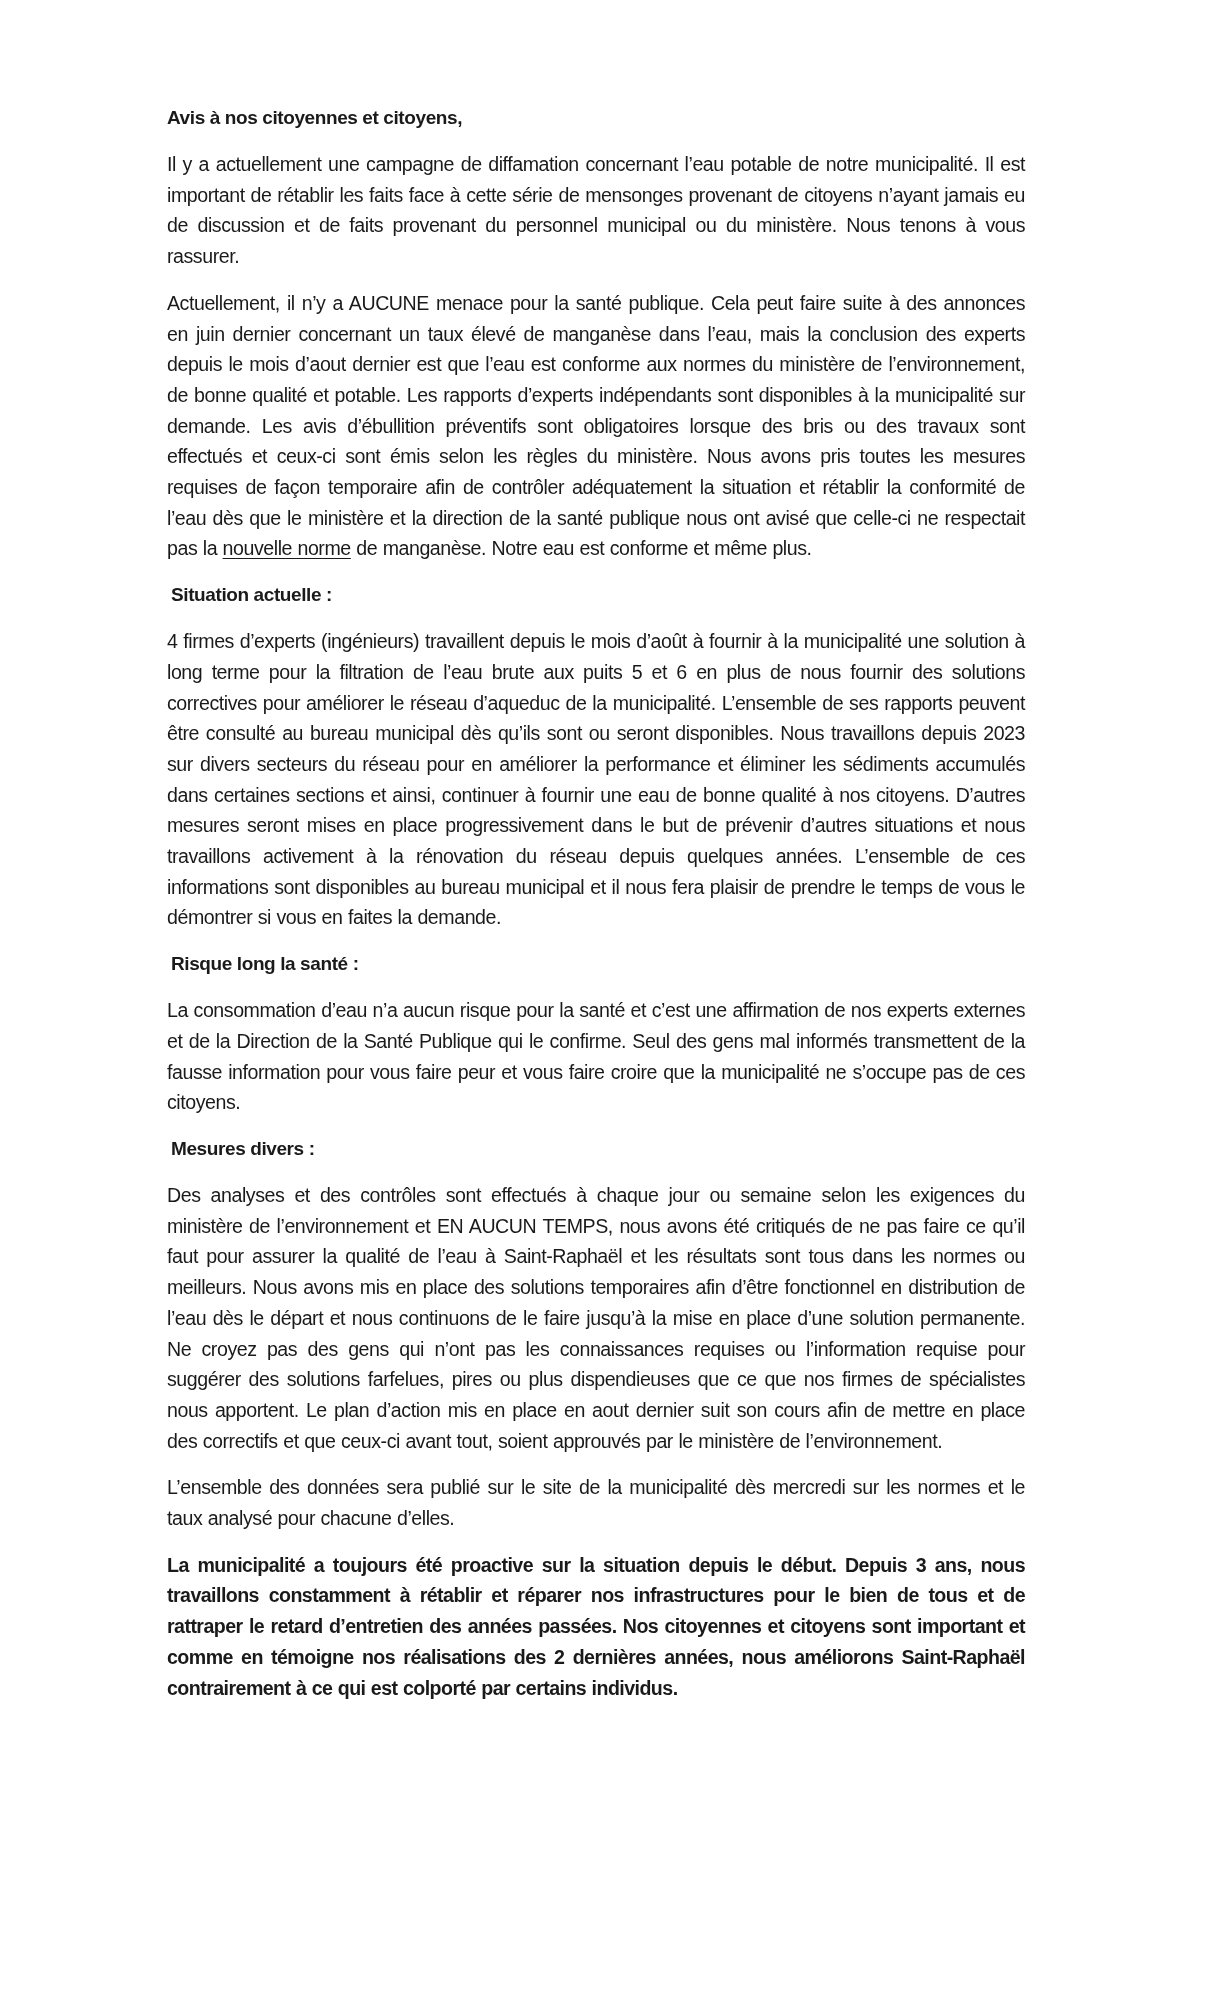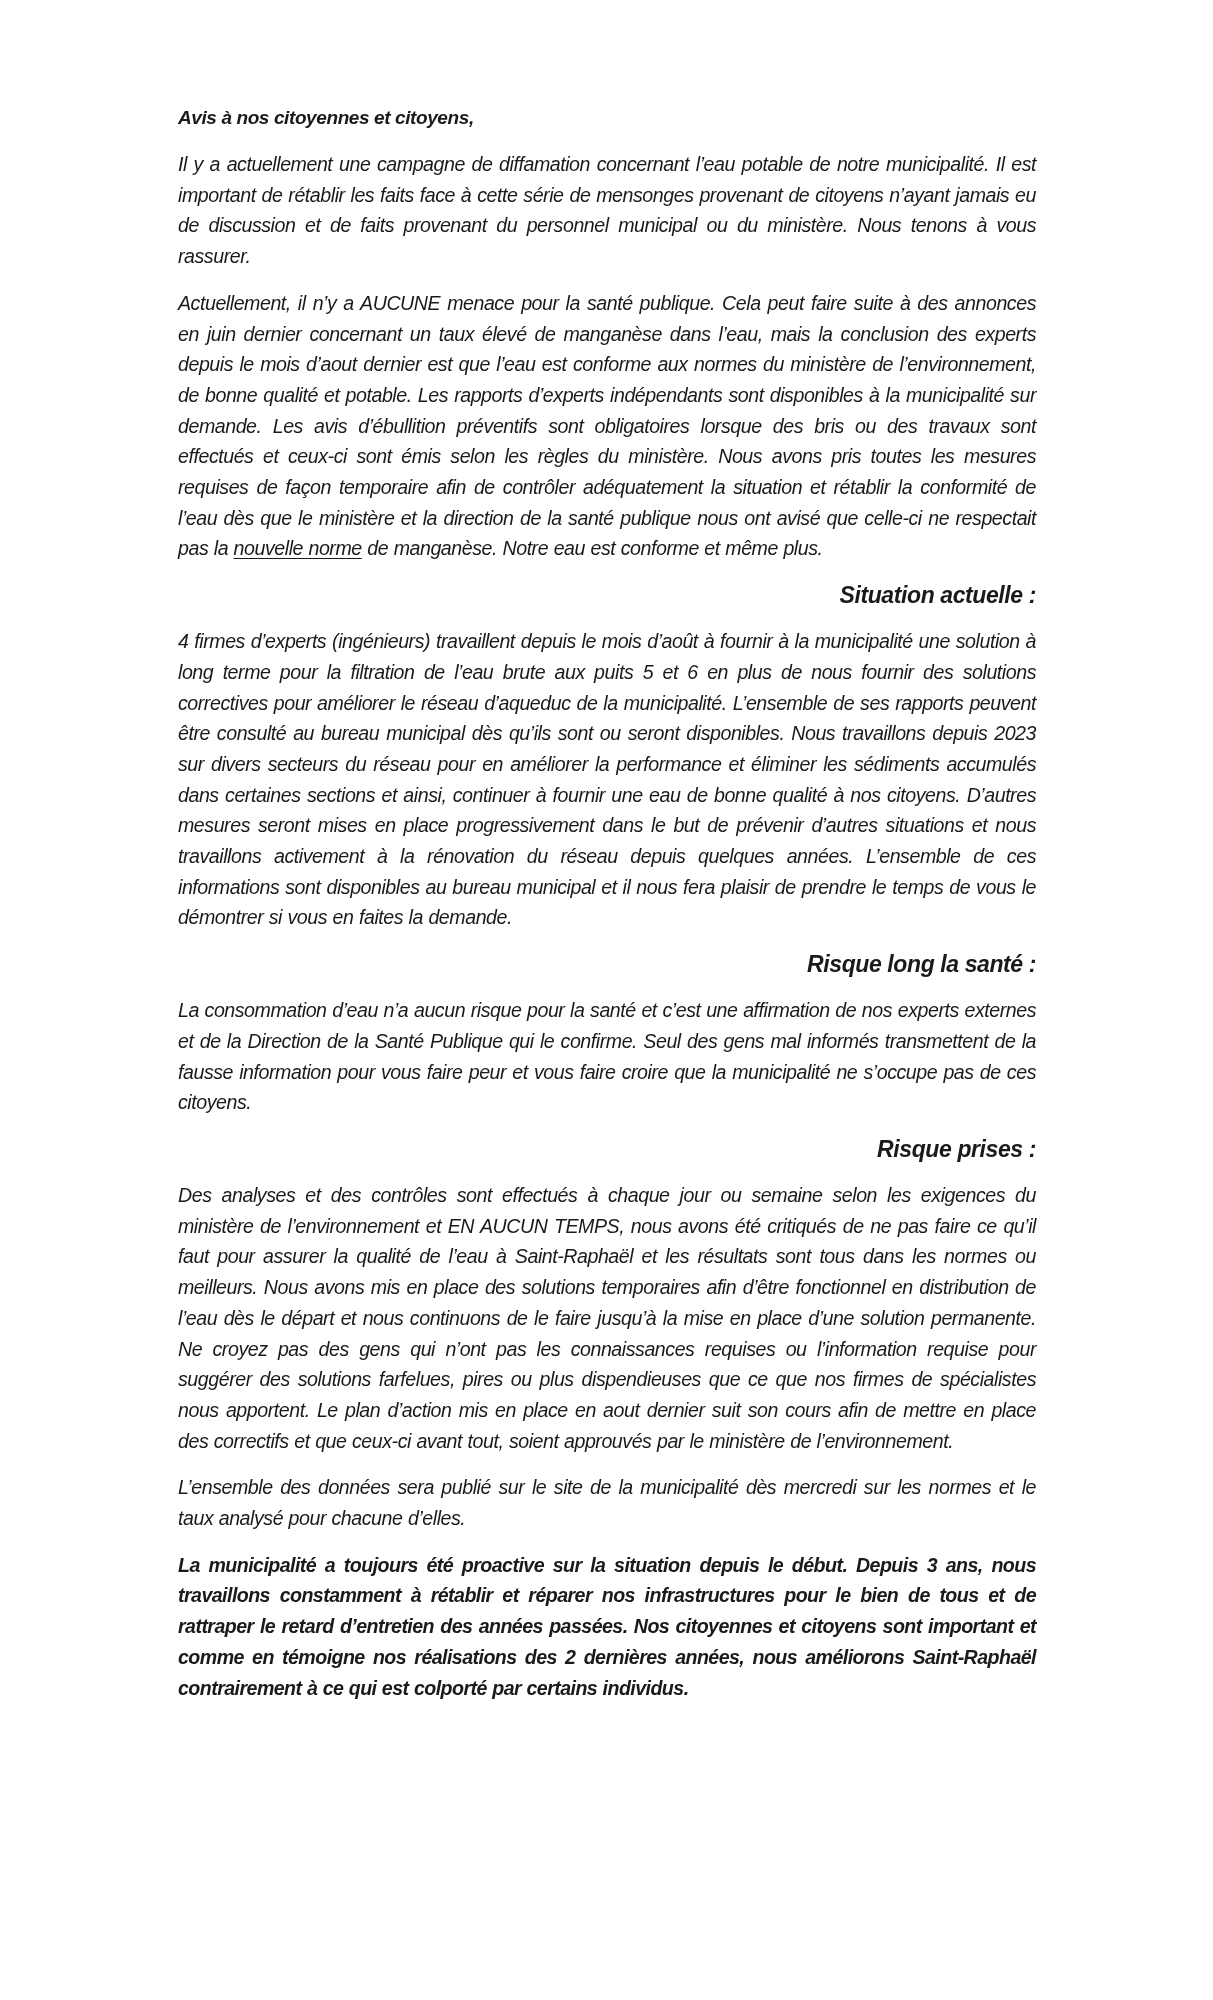--- a/index.html
+++ b/index.html
@@ -10,47 +10,45 @@
   body {
     width: 1213px;
     height: 2000px;
     position: relative;
     overflow: hidden;
     color: #1a1a1a;
     font-family: "Liberation Sans", "DejaVu Sans", sans-serif;
   }
   .page {
     position: absolute;
-    left: 178px;
+    left: 167px;
     top: 103px;
     width: 858px;
-    font-style: italic;
   }
   .line-block {
     font-size: 19.6px;
     line-height: 30.7px;
     letter-spacing: -0.45px;
     word-spacing: 0.5px;
     text-align: justify;
     margin: 0;
   }
   .title {
     font-weight: bold;
     font-size: 19px;
     letter-spacing: -0.4px;
     line-height: 30px;
     margin: 0 0 16px 0;
   }
   .heading {
     font-weight: bold;
-    font-size: 23px;
+    font-size: 19px;
     letter-spacing: -0.4px;
     line-height: 30px;
     margin: 0 0 16px 4px;
-    text-align: right;
   }
   p.para {
     margin: 16px 0 16px 0;
   }
   .closing {
     font-weight: bold;
     letter-spacing: -0.55px;
   }
   u.underlined {
     text-decoration: underline;
@@ -67,20 +65,20 @@
   <p class="line-block para">Il y a actuellement une campagne de diffamation concernant l’eau potable de notre municipalité. Il est important de rétablir les faits face à cette série de mensonges provenant de citoyens n’ayant jamais eu de discussion et de faits provenant du personnel municipal ou du ministère. Nous tenons à vous rassurer.</p>
 
   <p class="line-block para"><span>Actuellement, il n’y a AUCUNE menace pour la santé publique. Cela peut faire suite à des annonces en juin dernier concernant un taux élevé de manganèse dans l’eau, mais la conclusion des experts depuis le mois d’aout dernier est que l’eau est conforme aux normes du ministère de l’environnement, de bonne qualité et potable. Les rapports d’experts indépendants sont disponibles à la municipalité sur demande. Les avis d’ébullition préventifs sont obligatoires lorsque des bris ou des travaux sont effectués et ceux-ci sont émis selon les règles du ministère. Nous avons pris toutes les mesures requises de façon temporaire afin de contrôler adéquatement la situation et rétablir la conformité de l’eau dès que le ministère et la direction de la santé publique nous ont avisé que celle-ci ne respectait pas la </span><u class="underlined">nouvelle norme</u><span> de manganèse. Notre eau est conforme et même plus.</span></p>
 
   <div class="heading">Situation actuelle :</div>
   <p class="line-block para">4 firmes d’experts (ingénieurs) travaillent depuis le mois d’août à fournir à la municipalité une solution à long terme pour la filtration de l’eau brute aux puits 5 et 6 en plus de nous fournir des solutions correctives pour améliorer le réseau d’aqueduc de la municipalité. L’ensemble de ses rapports peuvent être consulté au bureau municipal dès qu’ils sont ou seront disponibles. Nous travaillons depuis 2023 sur divers secteurs du réseau pour en améliorer la performance et éliminer les sédiments accumulés dans certaines sections et ainsi, continuer à fournir une eau de bonne qualité à nos citoyens. D’autres mesures seront mises en place progressivement dans le but de prévenir d’autres situations et nous travaillons activement à la rénovation du réseau depuis quelques années. L’ensemble de ces informations sont disponibles au bureau municipal et il nous fera plaisir de prendre le temps de vous le démontrer si vous en faites la demande.</p>
 
   <div class="heading">Risque long la santé :</div>
   <p class="line-block para">La consommation d’eau n’a aucun risque pour la santé et c’est une affirmation de nos experts externes et de la Direction de la Santé Publique qui le confirme. Seul des gens mal informés transmettent de la fausse information pour vous faire peur et vous faire croire que la municipalité ne s’occupe pas de ces citoyens.</p>
 
-  <div class="heading">Risque prises :</div>
+  <div class="heading">Mesures divers :</div>
   <p class="line-block para">Des analyses et des contrôles sont effectués à chaque jour ou semaine selon les exigences du ministère de l’environnement et EN AUCUN TEMPS, nous avons été critiqués de ne pas faire ce qu’il faut pour assurer la qualité de l’eau à Saint-Raphaël et les résultats sont tous dans les normes ou meilleurs. Nous avons mis en place des solutions temporaires afin d’être fonctionnel en distribution de l’eau dès le départ et nous continuons de le faire jusqu’à la mise en place d’une solution permanente. Ne croyez pas des gens qui n’ont pas les connaissances requises ou l’information requise pour suggérer des solutions farfelues, pires ou plus dispendieuses que ce que nos firmes de spécialistes nous apportent. Le plan d’action mis en place en aout dernier suit son cours afin de mettre en place des correctifs et que ceux-ci avant tout, soient approuvés par le ministère de l’environnement.</p>
 
   <p class="line-block para">L’ensemble des données sera publié sur le site de la municipalité dès mercredi sur les normes et le taux analysé pour chacune d’elles.</p>
 
   <p class="line-block para closing">La municipalité a toujours été proactive sur la situation depuis le début. Depuis 3 ans, nous travaillons constamment à rétablir et réparer nos infrastructures pour le bien de tous et de rattraper le retard d’entretien des années passées. Nos citoyennes et citoyens sont important et comme en témoigne nos réalisations des 2 dernières années, nous améliorons Saint-Raphaël contrairement à ce qui est colporté par certains individus.</p>
 
 </div>
 
 </body></html>

